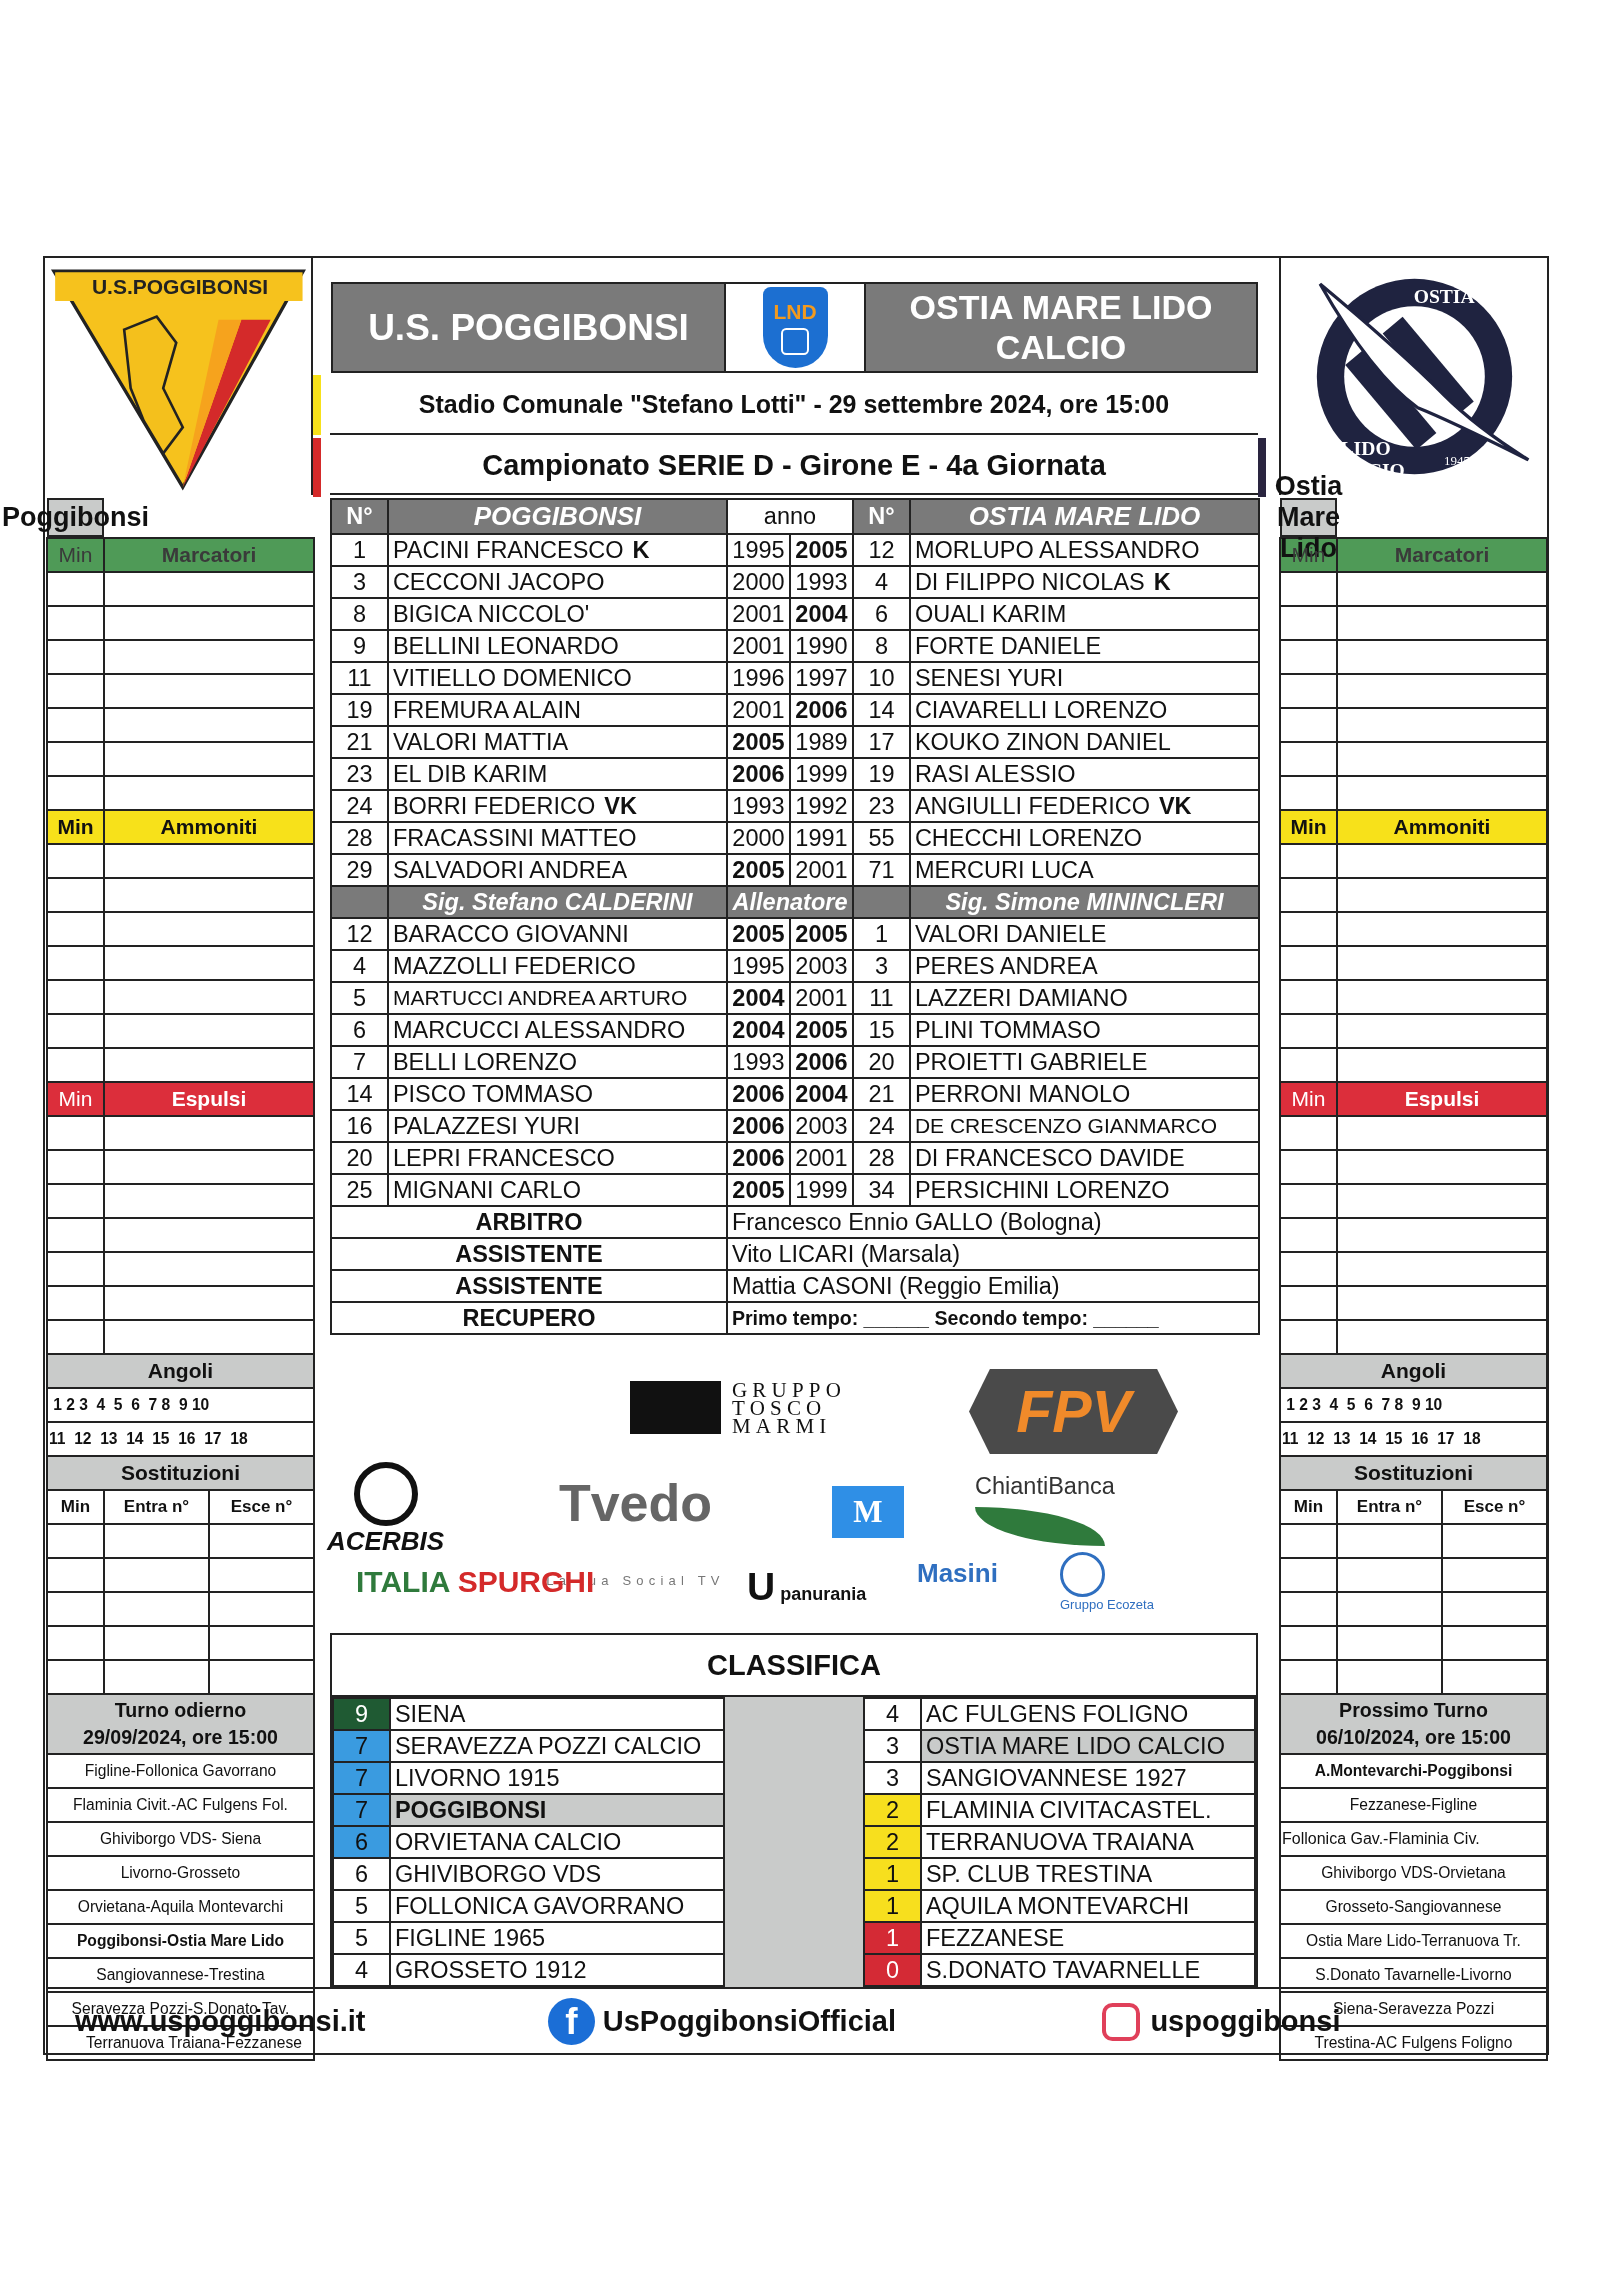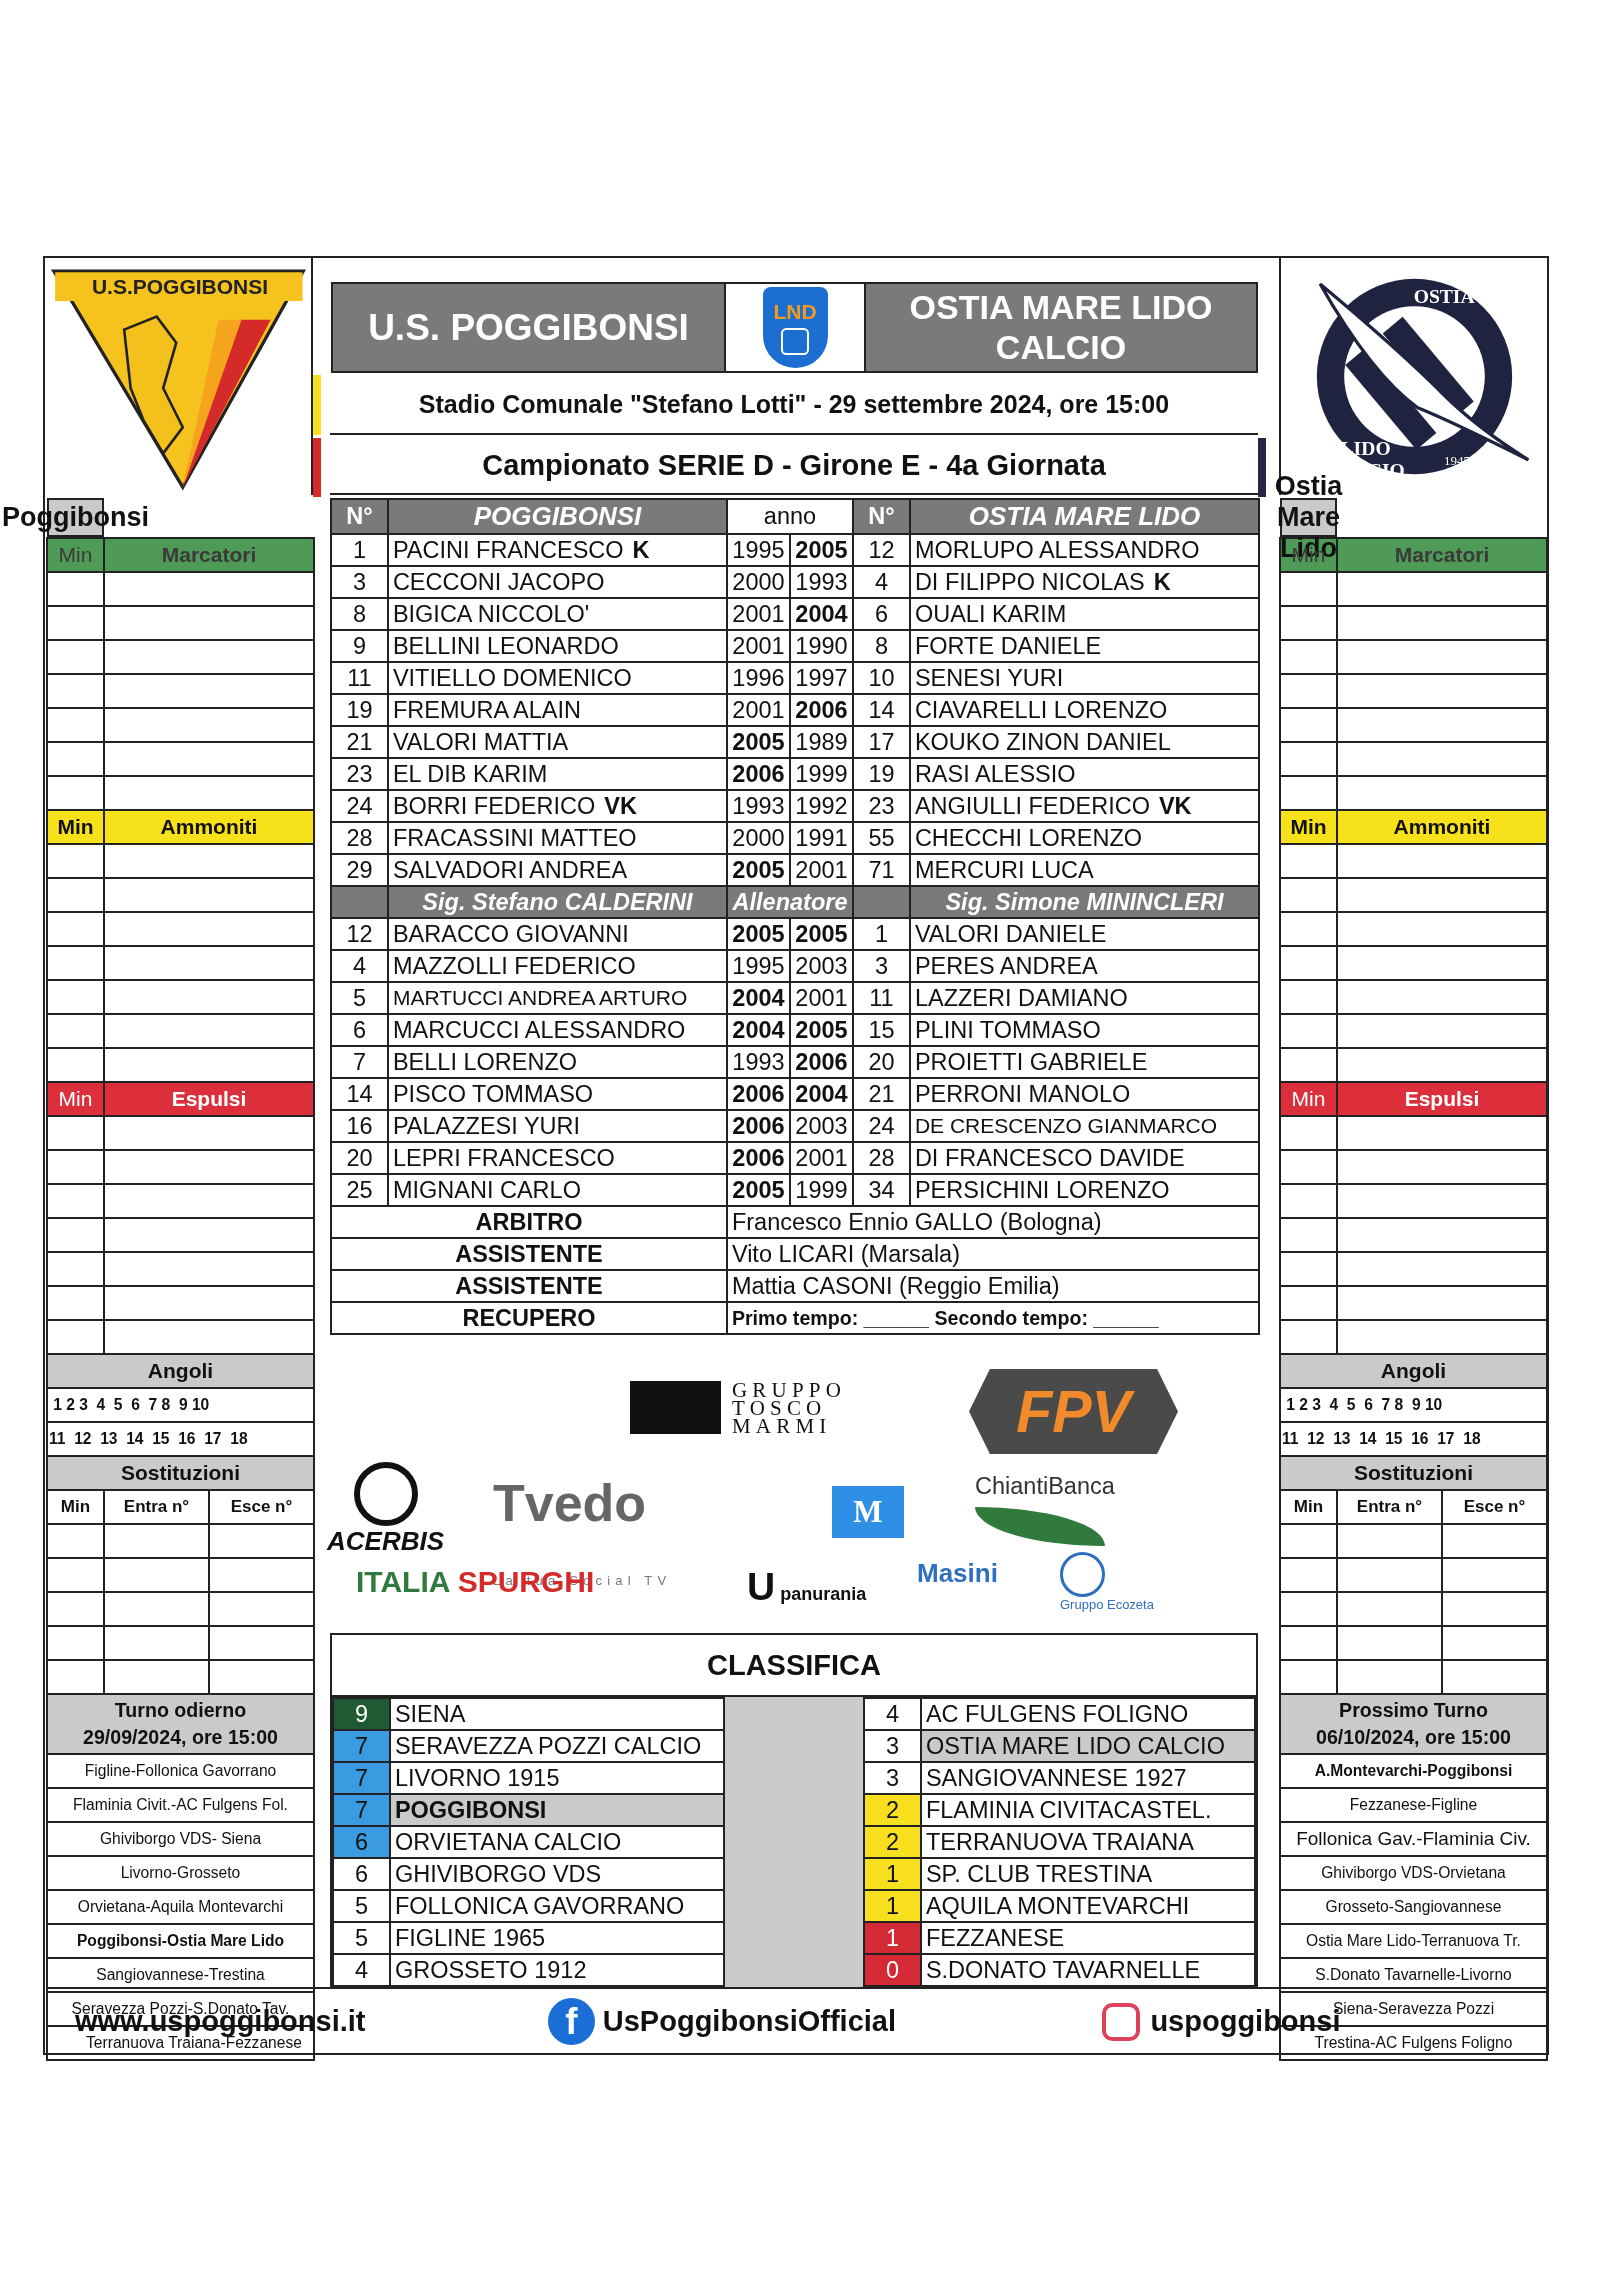--- a/index.html
+++ b/index.html
@@ -631,21 +631,21 @@
             <div>06/10/2024, ore 15:00</div>
           </td>
         </tr>
         <tr>
           <td colspan="3" class="b" style="font-size: 15.6px; text-align: center; white-space: nowrap;">A.Montevarchi-Poggibonsi</td>
         </tr>
         <tr>
           <td colspan="3" class="" style="font-size: 15.6px; text-align: center; white-space: nowrap;">Fezzanese-Figline</td>
         </tr>
         <tr>
-          <td colspan="3" class="" style="font-size: 19px; text-align: center; white-space: nowrap;">Follonica Gav.-Flaminia Civ.</td>
+          <td colspan="3" class="" style="font-size: 16px; white-space: nowrap;">Follonica Gav.-Flaminia Civ.</td>
         </tr>
         <tr>
           <td colspan="3" class="" style="font-size: 15.6px; text-align: center; white-space: nowrap;">Ghiviborgo VDS-Orvietana</td>
         </tr>
         <tr>
           <td colspan="3" class="" style="font-size: 15.6px; text-align: center; white-space: nowrap;">Grosseto-Sangiovannese</td>
         </tr>
         <tr>
           <td colspan="3" class="" style="font-size: 15.6px; text-align: center; white-space: nowrap;">Ostia Mare Lido-Terranuova Tr.</td>
         </tr>
@@ -671,21 +671,21 @@
       <div>MARMI</div>
     </div>
   </div>
   <div class="abs center b" style="left:639px;top:26px;width:209px;height:85px;background:#4a4a4a;clip-path:polygon(10% 0,90% 0,100% 50%,90% 100%,10% 100%,0 50%);font-size:59px;color:#f08a2a;font-style:italic;">
     <span>FPV</span>
   </div>
   <div class="abs center b" style="left:0;top:117px;width:111px;height:98px;flex-direction:column;">
     <div style="width:52px;height:52px;border:6.5px solid #111;border-radius:50%;"></div>
     <span style="font-size:26px;font-style:italic;">ACERBIS</span>
   </div>
-  <div class="abs" style="left:163px;top:134px;width:261px;height:78px;">
+  <div class="abs" style="left:175px;top:134px;width:261px;height:78px;text-align:center;">
     <div class="b" style="font-size:52px;color:#666;line-height:52px;">Tvedo</div>
     <div style="font-size:13px;color:#777;letter-spacing:5.2px;margin-top:44px;">La tua Social TV</div>
   </div>
   <div class="abs center b" style="left:502px;top:143px;width:72px;height:52px;background:#2f8fe6;color:#fff;font-size:31px;font-family:'Liberation Serif',serif;">
     <span>M</span>
   </div>
   <div class="abs" style="left:645px;top:130px;width:196px;height:85px;">
     <div style="font-size:23.5px;color:#333;">ChiantiBanca</div>
     <div style="width:130px;height:39px;background:#2f7a3c;border-radius:0 100% 0 100%;margin-top:6.5px;"></div>
   </div>

